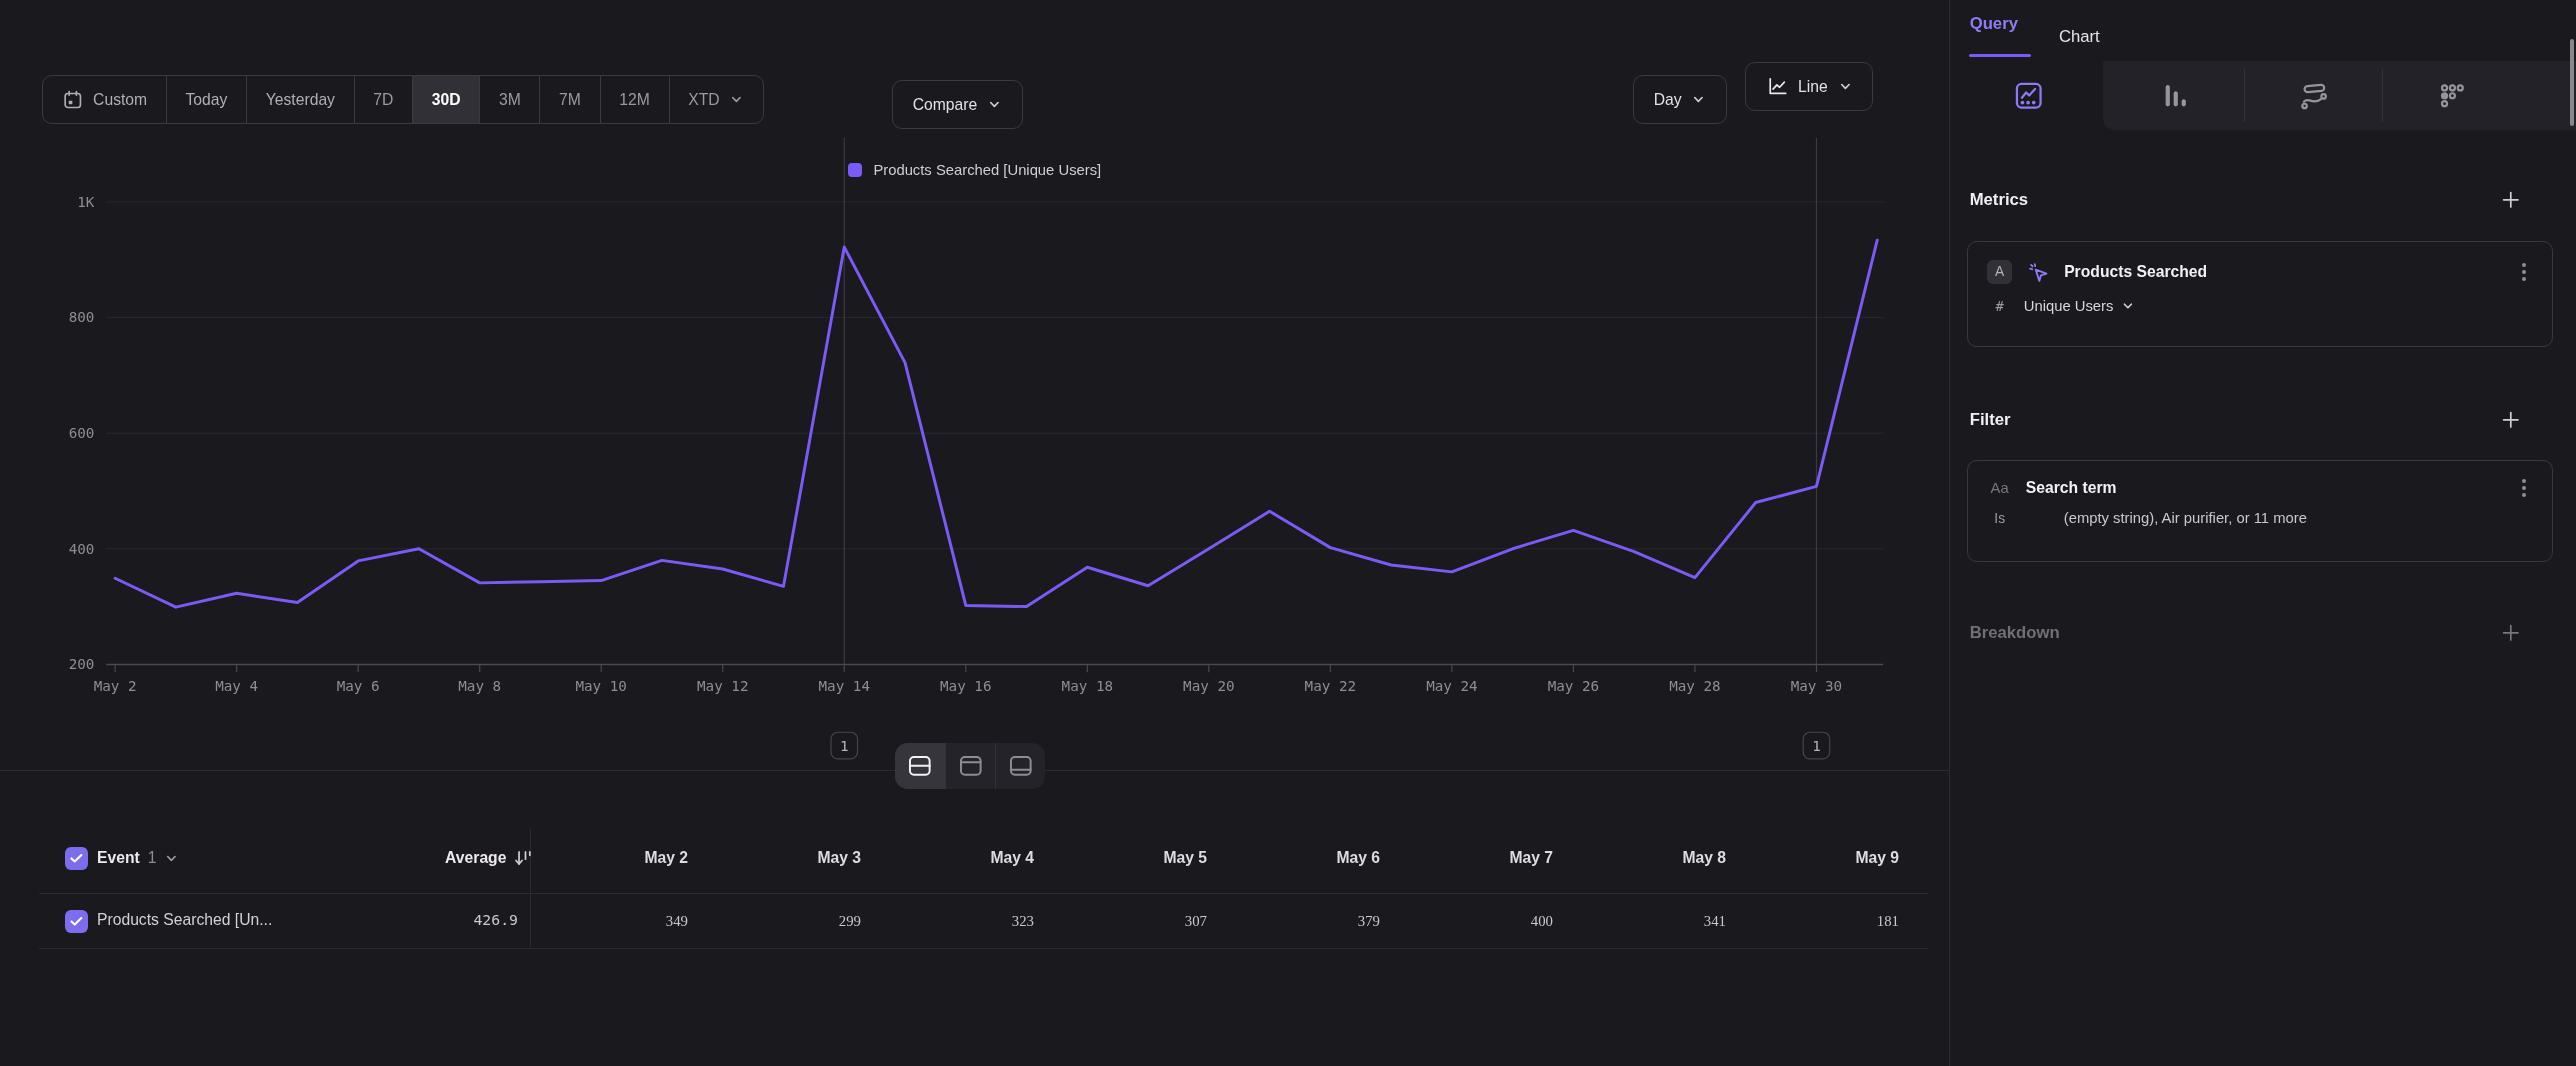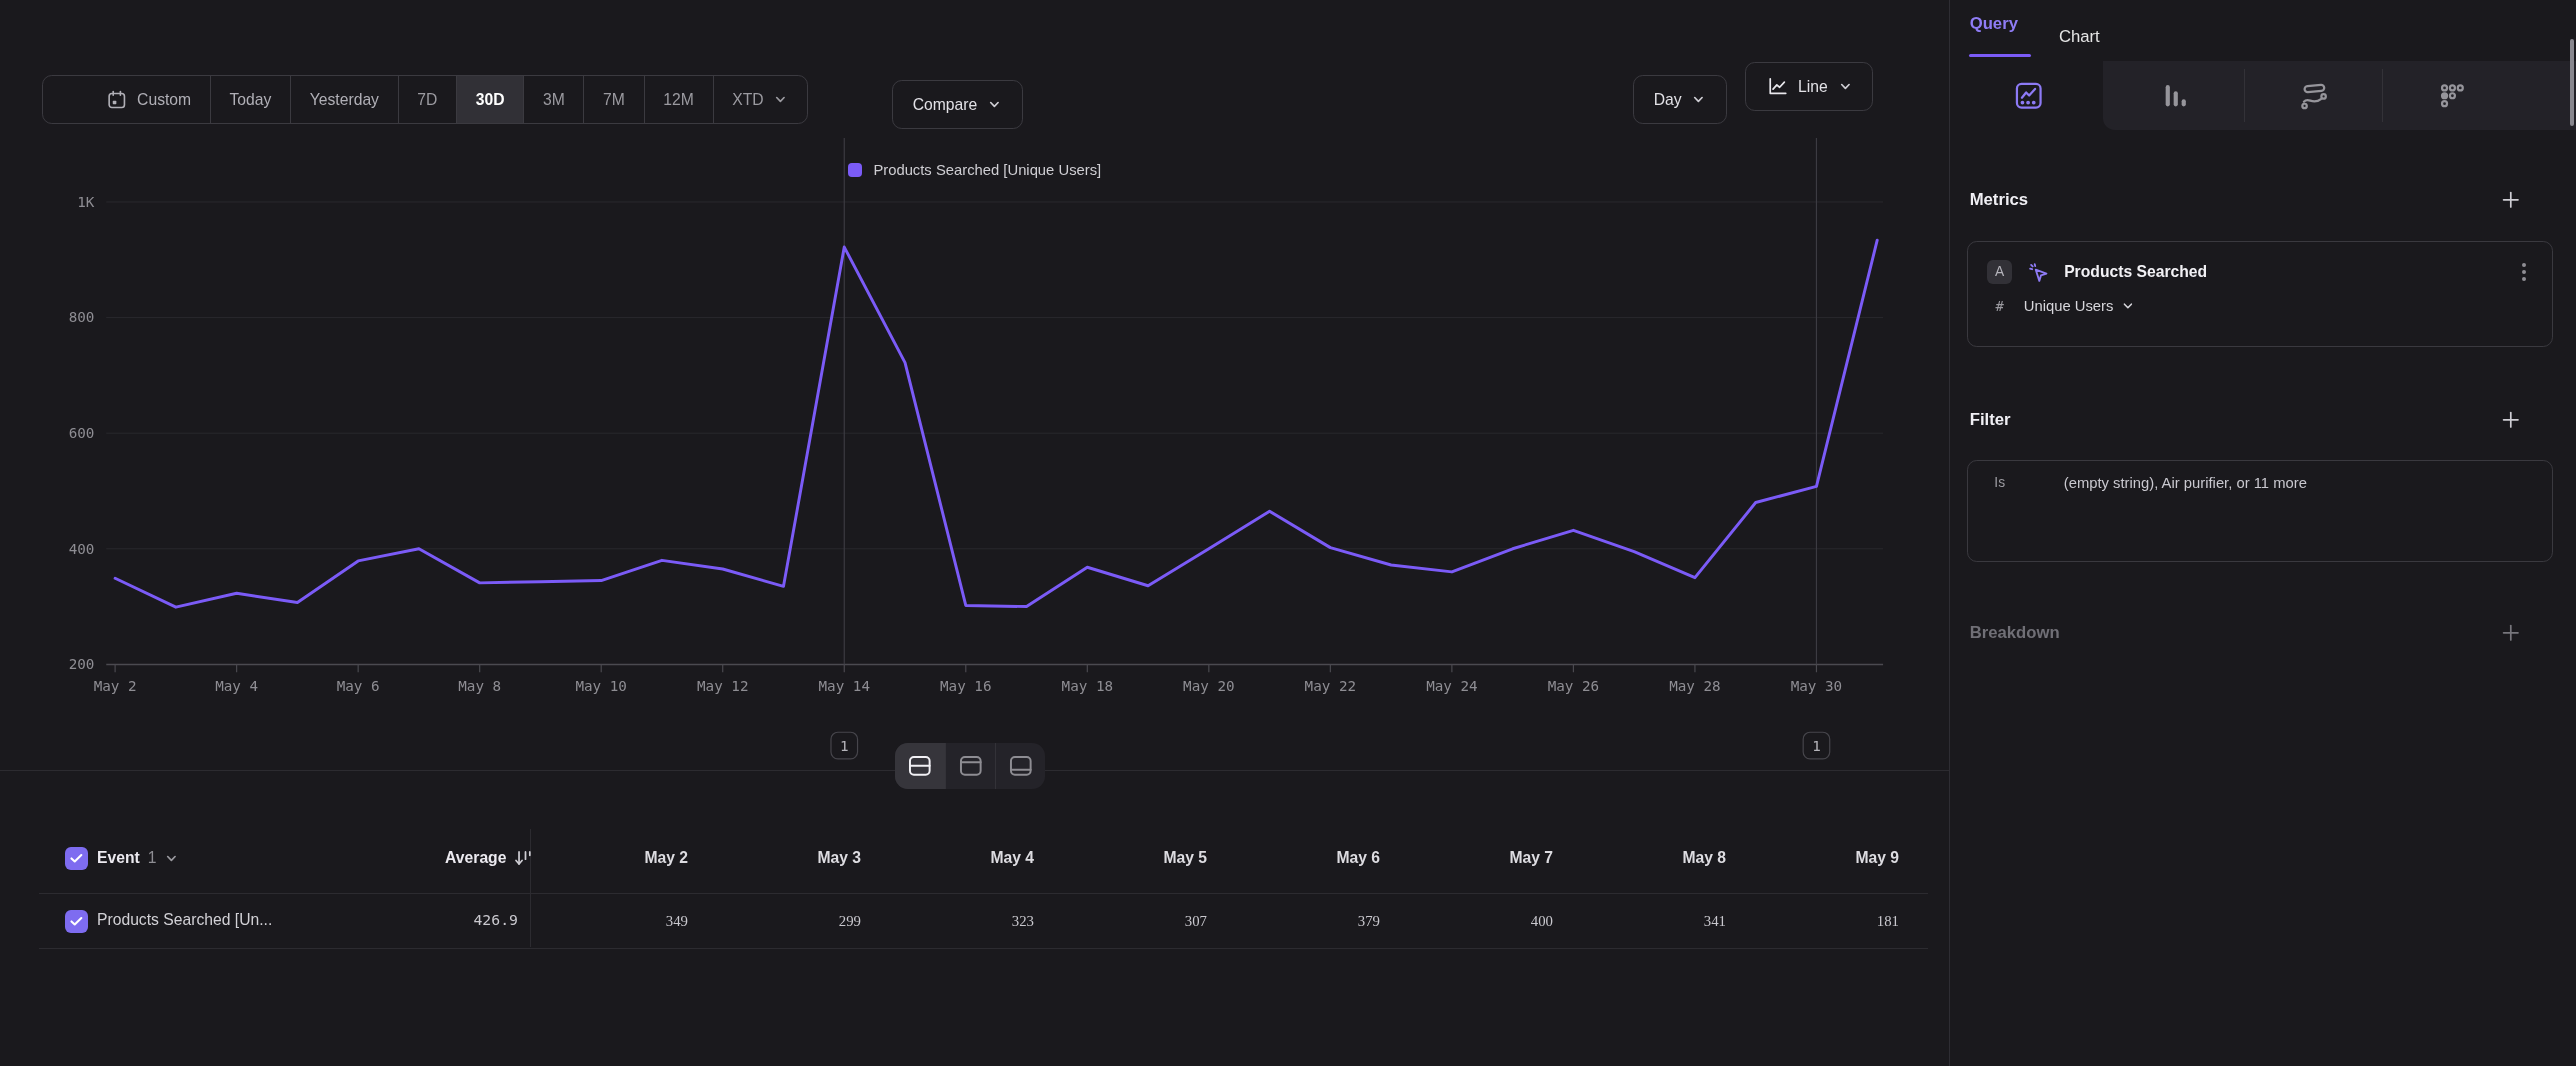--- a/index.html
+++ b/index.html
@@ -23,21 +23,21 @@
   }
   *{margin:0;padding:0;box-sizing:border-box;}
   body{background:#121115;font-family:"Liberation Sans",sans-serif;}
   #screen{position:relative;width:2576px;height:1067px;background:var(--bg);overflow:hidden;}
   .mono{font-family:"DejaVu Sans Mono",monospace;}
 
   
   #main{position:absolute;left:0;top:0;width:1949px;height:1067px;}
 
   .range-group{position:absolute;left:42px;top:75px;height:49px;display:flex;align-items:stretch;
-    border:1px solid var(--border);border-radius:9.8px;overflow:hidden;padding-left:44px;}
+    border:1px solid var(--border);border-radius:9.8px;overflow:hidden;}
   .range-cell{display:flex;align-items:center;gap:9.8px;padding:0 18.7px;font-size:15.7px;color:#b0afb6;cursor:pointer;}
   .range-cell + .range-cell{border-left:1px solid var(--border);}
   .range-cell.short{color:#9b9aa0;}
   .range-cell.active{background:var(--cell-active);color:#ffffff;font-weight:700;}
   .pill-btn{position:absolute;height:49px;display:flex;align-items:center;gap:9.8px;padding:0 19.7px;
     border:1px solid var(--border);border-radius:9.8px;font-size:15.7px;color:#e2e1e6;cursor:pointer;}
   .chev{display:inline-block;flex:none;}
 
   .legend{position:absolute;left:0;top:162px;width:1949px;display:flex;justify-content:center;align-items:center;gap:11.8px;}
   .legend-swatch{width:13.8px;height:13.8px;border-radius:3.9px;background:var(--accent);}
@@ -394,20 +394,29 @@
     </div>
 
     <div class="sb-heading" style="left:19.7px;top:410px;">Filter</div>
     <div class="sb-plus" style="top:407px;left:548px;">
       <svg width="21.6" height="21.6" viewBox="0 0 24 24" fill="none" stroke="currentColor" stroke-width="1.9" stroke-linecap="round">
           <line x1="12" y1="4" x2="12" y2="20"></line>
           <line x1="4" y1="12" x2="20" y2="12"></line>
         </svg>
     </div>
     <div class="sb-card" style="top:460px;height:102px;">
+      <div class="card-row1">
+        <span class="badge-aa">Aa</span>
+        <span class="card-name">Search term</span>
+        <span class="kebab">
+            <i></i>
+            <i></i>
+            <i></i>
+          </span>
+      </div>
       <div class="card-row2">
         <span class="op-lbl">Is</span>
         <span class="op-val">(empty string), Air purifier, or 11 more</span>
       </div>
     </div>
 
     <div class="sb-heading dim" style="left:19.7px;top:623px;">Breakdown</div>
     <div class="sb-plus dim" style="top:620px;left:548px;">
       <svg width="21.6" height="21.6" viewBox="0 0 24 24" fill="none" stroke="currentColor" stroke-width="1.9" stroke-linecap="round">
           <line x1="12" y1="4" x2="12" y2="20"></line>

